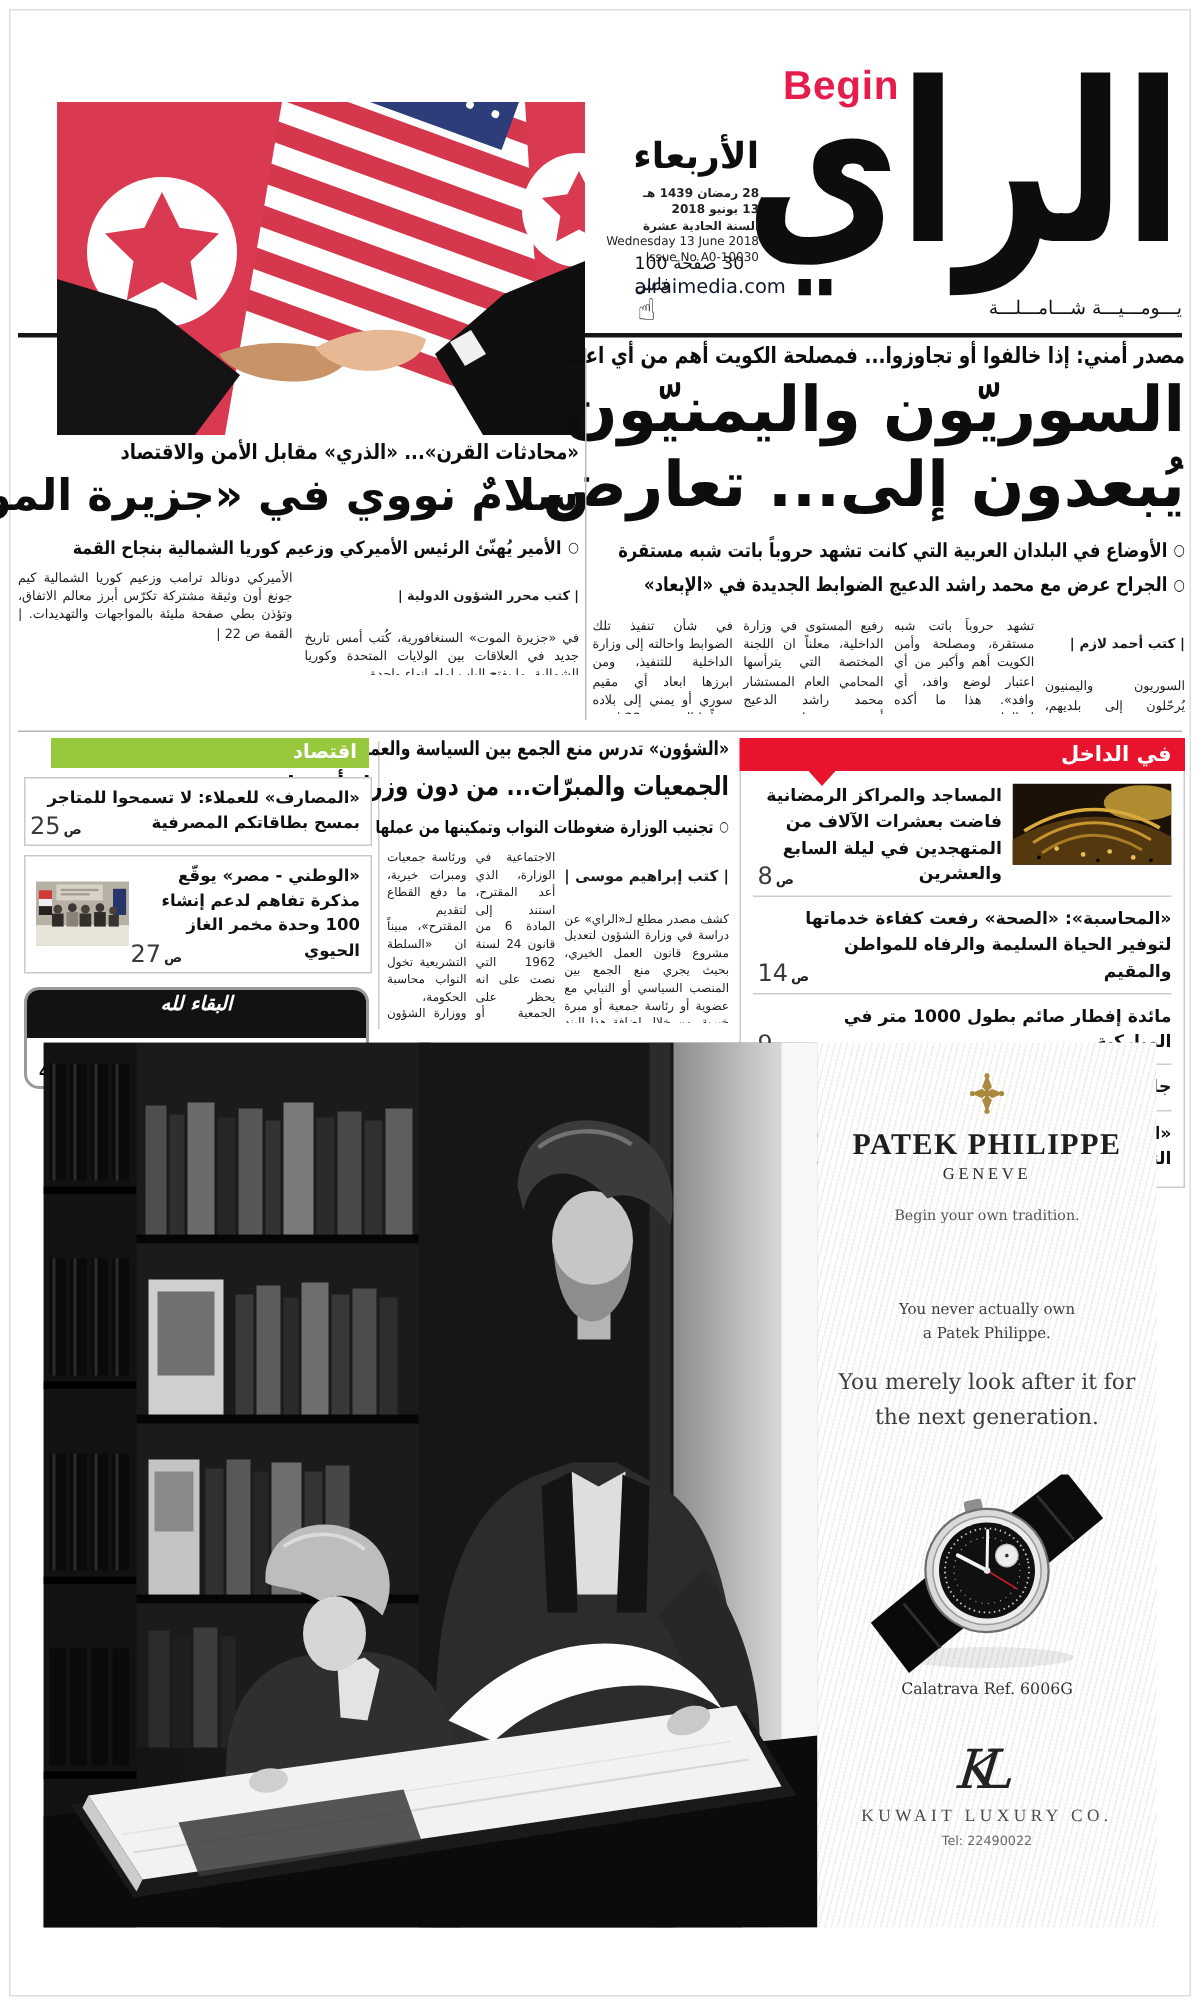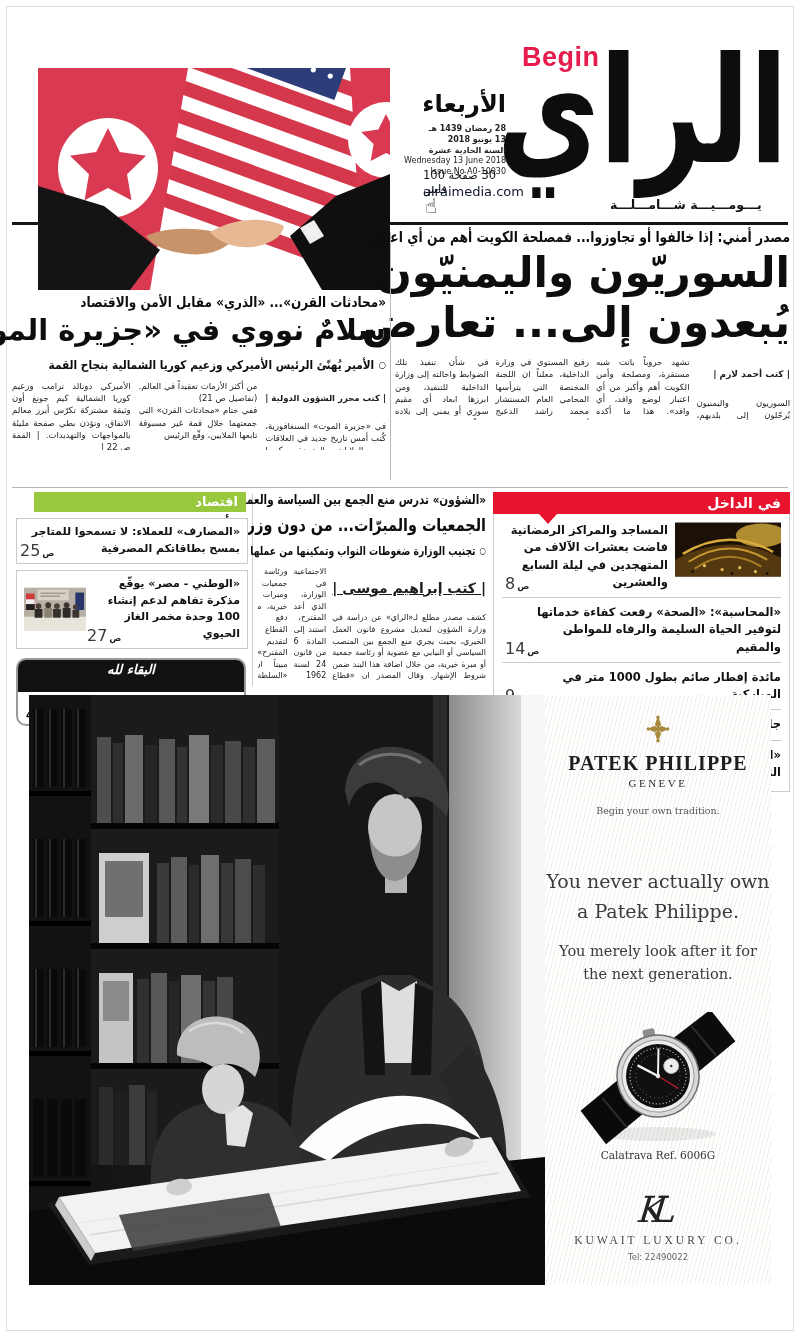--- a/index.html
+++ b/index.html
@@ -6,22 +6,22 @@
   body { margin:0; background:#fff; font-family:"DejaVu Sans",sans-serif; }
   .page { position:relative; width:800px; height:1337px; background:#fff; overflow:hidden; }
   .frame { position:absolute; inset:6px; border:1px solid #ddd; pointer-events:none; }
 
   
   .m-logo-en { position:absolute; top:42px; left:522px; font-family:"Liberation Sans",sans-serif;
                font-weight:bold; font-size:27px; color:#e61c4d; letter-spacing:0.5px; }
   .m-logo-ar { position:absolute; top:34px; left:528px; width:260px; height:160px; text-align:center;
                font-weight:bold; font-size:112px; line-height:1.05; color:#0d0d0d;
                transform:scaleY(1.32); transform-origin:top center; direction:rtl; }
-  .m-tagline { position:absolute; top:197px; left:610px; width:178px; text-align:left;
-               font-weight:bold; font-size:12.5px; color:#111; direction:rtl; }
+  .m-tagline { position:absolute; top:197px; left:610px; width:178px; text-align:right;
+               font-weight:normal; font-size:12.5px; color:#111; direction:rtl; }
   .m-weekday { position:absolute; top:90px; right:294px; font-weight:bold; font-size:24px; direction:rtl; color:#0d0d0d; }
   .m-dates   { position:absolute; top:124px; right:294px; text-align:right; direction:rtl;
                font-size:8px; line-height:1.35; color:#222; }
   .m-dates .b { font-weight:bold; }
   .m-pages { position:absolute; top:168px; left:423px; width:90px; font-size:11.5px; direction:rtl; text-align:left; color:#111; }
   .m-site  { position:absolute; top:184px; left:423px; font-size:13px; color:#0f172a; text-decoration:none; }
   .m-hand  { position:absolute; top:194px; left:425px; font-size:20px; color:#111; }
   .rule-top { position:absolute; top:222px; left:12px; right:12px; height:3px; background:#161616; }
 
   
@@ -74,21 +74,21 @@
   .pg .w { font-size:9px; font-weight:bold; color:#222; }
   .pg .n { font-size:16px; font-weight:400; color:#3a3a3a; margin-right:2px; }
 
   
   .charity { top:492px; left:258px; width:228px; }
   .charity .kicker { font-size:13px; transform:scaleX(.8); }
   .charity-h { font-size:17.5px; font-weight:bold; white-space:nowrap; transform:scaleX(.82);
                transform-origin:right center; margin-top:8px; }
   .charity .bullet { font-size:11.5px; transform:scaleX(.8); margin-top:9px; }
   .charity .bodycols { margin-top:8px; gap:6px; font-size:8px; line-height:1.45; height:116px; }
-  .charity .byline { font-size:14px;text-decoration:underline; }
+  .charity .byline { font-size:10px; }
 
   
   .econ { position:absolute; top:492px; left:14px; width:236px; direction:rtl; }
   .econ-bar { width:212px; margin-left:auto; margin-right:4px; height:20px; line-height:20px;
               background:#97c83e; color:#fff; font-weight:bold; font-size:13px; padding:0 8px; text-align:right; }
   .econ-item { position:relative; border:1px solid #c9c9c9; background:#fff; margin:6px 2px 0 2px;
                padding:5px 7px 6px; min-height:42px; }
   .econ-item .in-text { font-size:11px; line-height:1.5; }
   .econ-item.i2 { display:flex; gap:6px; min-height:54px; }
   .econ-photo { flex:none; width:62px; height:44px; align-self:center; }
@@ -107,21 +107,21 @@
   .ad-photo { width:516px; height:590px; flex:none; }
   .ad-panel { flex:1; height:590px; position:relative; overflow:hidden;
               background:repeating-linear-gradient(104deg,#ffffff 0 3px,#f2efe9 3px 4px);
               display:flex; flex-direction:column; align-items:center; text-align:center;
               font-family:"DejaVu Serif",serif; color:#2e2e2e; }
   .pp-cross { margin-top:20px; }
   .pp-brand { margin-top:9px; font-size:20px; letter-spacing:1px; color:#1e1e1e; font-weight:bold;
               font-family:"Liberation Serif",serif; }
   .pp-city  { margin-top:2px; font-size:11px; letter-spacing:2.5px; color:#2a2a2a; font-family:"Liberation Serif",serif; }
   .pp-slogan{ margin-top:16px; font-size:9.5px; color:#555; }
-  .pp-q1 { margin-top:50px; font-size:19px; line-height:1.6; color:#3b3b3b; }
+  .pp-q1 { margin-top:50px; font-size:10px; line-height:1.6; color:#3b3b3b; }
   .pp-q2 { margin-top:13px; font-size:14.5px; line-height:1.6; color:#3b3b3b; }
   .pp-watch { margin-top:26px; }
   .pp-ref { margin-top:2px; font-size:10.5px; color:#333; }
   .pp-mono { margin-top:28px; font-size:36px; font-style:italic; letter-spacing:-13px; color:#222;
              padding-right:13px; font-family:"DejaVu Serif",serif; transform:skewX(-6deg); }
   .pp-retailer { margin-top:4px; font-family:Liberation Serif, serif; font-size:11.5px; letter-spacing:3px; color:#4a4a4a; }
   .pp-tel { margin-top:6px; font-family:"DejaVu Sans",sans-serif; font-size:8.5px; color:#666; }
 </style>
 </head>
 <body>
@@ -238,20 +238,28 @@
       <polygon points="262,160 276,152 286,168 272,176" fill="#f0f0f0"></polygon>
       <path d="M108,168 C130,158 168,158 196,170 C188,182 170,188 150,186 C130,184 114,178 108,168 Z" fill="#c9936a"></path>
       <path d="M246,158 C226,148 196,150 172,164 C182,176 202,182 220,178 C236,174 244,168 246,158 Z" fill="#e6b894"></path>
     </svg>
   </div>
 
   <div class="story lead">
     <div class="kicker">مصدر أمني: إذا خالفوا أو تجاوزوا... فمصلحة الكويت أهم من أي اعتبار</div>
     <div class="lead-h">السوريّون واليمنيّون</div>
     <div class="lead-h">يُبعدون إلى... تعارض</div>
+    <div class="bullets">
+      <div class="bullet">
+        <span class="bic">○</span><span>الأوضاع في البلدان العربية التي كانت تشهد حروباً باتت شبه مستقرة</span>
+      </div>
+      <div class="bullet">
+        <span class="bic">○</span><span>الجراح عرض مع محمد راشد الدعيج الضوابط الجديدة في «الإبعاد»</span>
+      </div>
+    </div>
     <div class="bodycols">
       <div class="bcol">
         <div class="byline">| كتب أحمد لازم |</div>
         <span>السوريون واليمنيون يُرحّلون إلى بلديهم، «فالأوضاع في بعض البلدان العربية التي كانت</span>
       </div>
       <div class="bcol">تشهد حروباً باتت شبه مستقرة، ومصلحة وأمن الكويت أهم وأكبر من أي اعتبار لوضع وافد، أي وافد». هذا ما أكده لـ«الراي» مصدر</div>
       <div class="bcol">رفيع المستوى في وزارة الداخلية، معلناً ان اللجنة المختصة التي يترأسها المحامي العام المستشار محمد راشد الدعيج أصدرت تقريرها</div>
       <div class="bcol">في شأن تنفيذ تلك الضوابط واحالته إلى وزارة الداخلية للتنفيذ، ومن ابرزها ابعاد أي مقيم سوري أو يمني إلى بلاده فوراً. | التتمة ص 22 |</div>
     </div>
   </div>
@@ -262,22 +270,20 @@
     <div class="kicker">«محادثات القرن»... «الذري» مقابل الأمن والاقتصاد</div>
     <div class="summit-h">سلامٌ نووي في «جزيرة الموت»</div>
     <div class="bullet">
       <span class="bic">○</span><span>الأمير يُهنّئ الرئيس الأميركي وزعيم كوريا الشمالية بنجاح القمة</span>
     </div>
     <div class="bodycols">
       <div class="bcol">
         <div class="byline">| كتب محرر الشؤون الدولية |</div>
         <span>في «جزيرة الموت» السنغافورية، كُتب أمس تاريخ جديد في العلاقات بين الولايات المتحدة وكوريا الشمالية، ما يفتح الباب امام إنهاء واحدة</span>
       </div>
-      <div class="bcol">من أكثر الأزمات تعقيداً في العالم. (تفاصيل ص 21)
-ففي ختام «محادثات القرن» التي جمعتهما خلال قمة غير مسبوقة تابعها الملايين، وقّع الرئيس</div>
       <div class="bcol">الأميركي دونالد ترامب وزعيم كوريا الشمالية كيم جونغ أون وثيقة مشتركة تكرّس أبرز معالم الاتفاق، وتؤذن بطي صفحة مليئة بالمواجهات والتهديدات. | القمة ص 22 |</div>
     </div>
   </div>
 
   <div class="hdiv1"></div>
   <div class="vdiv2"></div>
 
   <div class="inside">
     <div class="inside-bar">
       <span>في الداخل</span>

